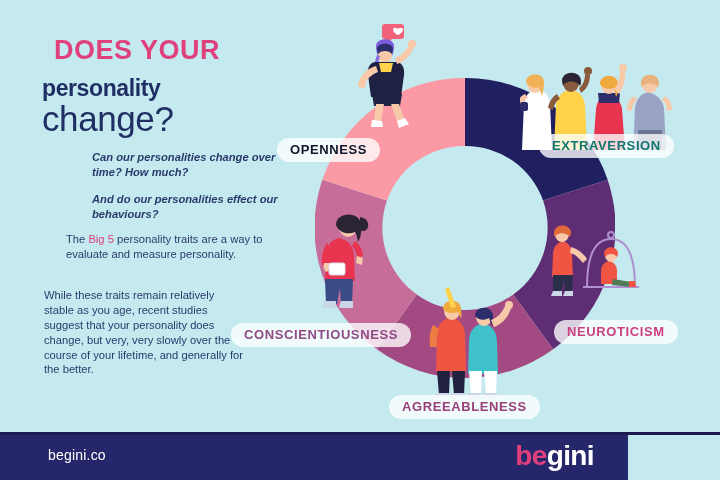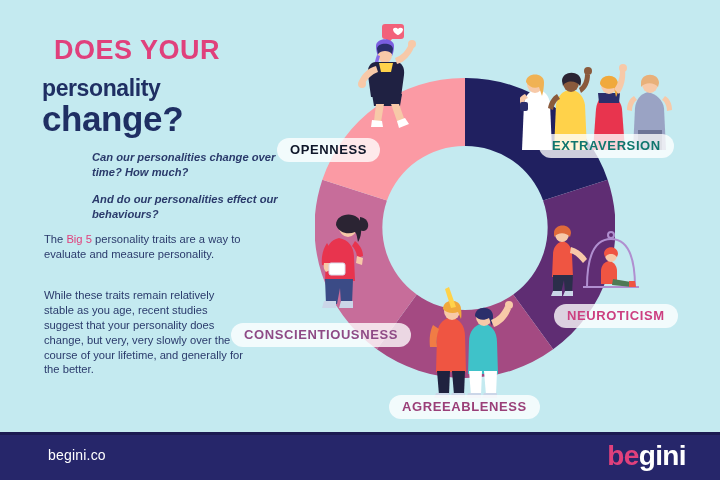--- a/index.html
+++ b/index.html
@@ -39,21 +39,21 @@
   .title-line-2 {
     font-size: 23px;
     font-weight: bold;
     color: #1f2f63;
     line-height: 1.02;
     margin: 2px 0 0 0;
     letter-spacing: -0.4px;
   }
   .title-line-3 {
     font-size: 35px;
-    font-weight: bold;
+    font-weight: normal;
     color: #1f2f63;
     line-height: 1.02;
     margin: 0;
     letter-spacing: -0.4px;
   }
 
   .body-block {
     position: absolute;
     left: 44px;
     width: 200px;
@@ -61,21 +61,21 @@
     font-size: 11.2px;
     line-height: 1.33;
   }
   .para-italic {
     font-style: italic;
     font-weight: 600;
     margin-left: 48px;
   }
   .p1 { top: 150px; }
   .p2 { top: 192px; }
-  .p3 { top: 232px; }
+  .p3 { top: 232px; margin-left: 22px; }
   .p4 { top: 288px; }
   .hl-big5 { color: #e0407c; }
 
   
   .chart-wrap {
     position: absolute;
     left: 315px;
     top: 78px;
     width: 300px;
     height: 300px;
@@ -122,21 +122,21 @@
   .fig-extraversion  { left: 520px; top: 60px; }
   .fig-neuroticism   { left: 545px; top: 215px; }
   .fig-agreeableness { left: 425px; top: 283px; }
   .fig-conscient     { left: 315px; top: 205px; }
 
   
   .footer {
     position: absolute;
     left: 0;
     bottom: 0;
-    width: 720px;
+    width: 628px;
     height: 48px;
     background: #26266a;
   }
   .footer-rule {
     position: absolute;
     left: 0; top: 0;
     width: 720px;
     height: 3px;
     background: #1b1b52;
   }
@@ -321,21 +321,21 @@
     <rect x="14" y="58" width="16" height="12" rx="2" fill="#ffffff" stroke="#d9d9ea" stroke-width="1"></rect>
     <path d="M10 74 l28 0 l-1 25 l-11 0 l-1 -16 l-3 16 l-11 0 z" fill="#3b4b86"></path>
     <path d="M9 96 l12 0 l0 7 l-14 0 z" fill="#cbd6e8"></path>
     <path d="M26 96 l12 0 l0 7 l-14 0 z" fill="#cbd6e8"></path>
   </svg>
 
   <div class="pill pill-openness" style="color: #0f172a;">OPENNESS</div>
 
   <div class="pill pill-extraversion" style="color: #0f766e;">EXTRAVERSION</div>
 
-  <div class="pill pill-neuroticism" style="color: rgb(204, 63, 128);">NEUROTICISM</div>
+  <div class="pill pill-neuroticism" style="color: rgb(204, 63, 128); margin-top: 16px;">NEUROTICISM</div>
 
   <div class="pill pill-agreeableness" style="color: rgb(154, 63, 120);">AGREEABLENESS</div>
 
   <div class="pill pill-conscientiousness" style="color: rgb(142, 74, 134);">CONSCIENTIOUSNESS</div>
 
   <div class="footer" style="background: rgb(38, 38, 106);">
     <div class="footer-rule"></div>
     <div class="footer-url">begini.co</div>
     <div class="footer-logo"><span class="logo-be" style="color: rgb(224, 64, 124);">be</span><span class="logo-gini">gini</span></div>
   </div>

